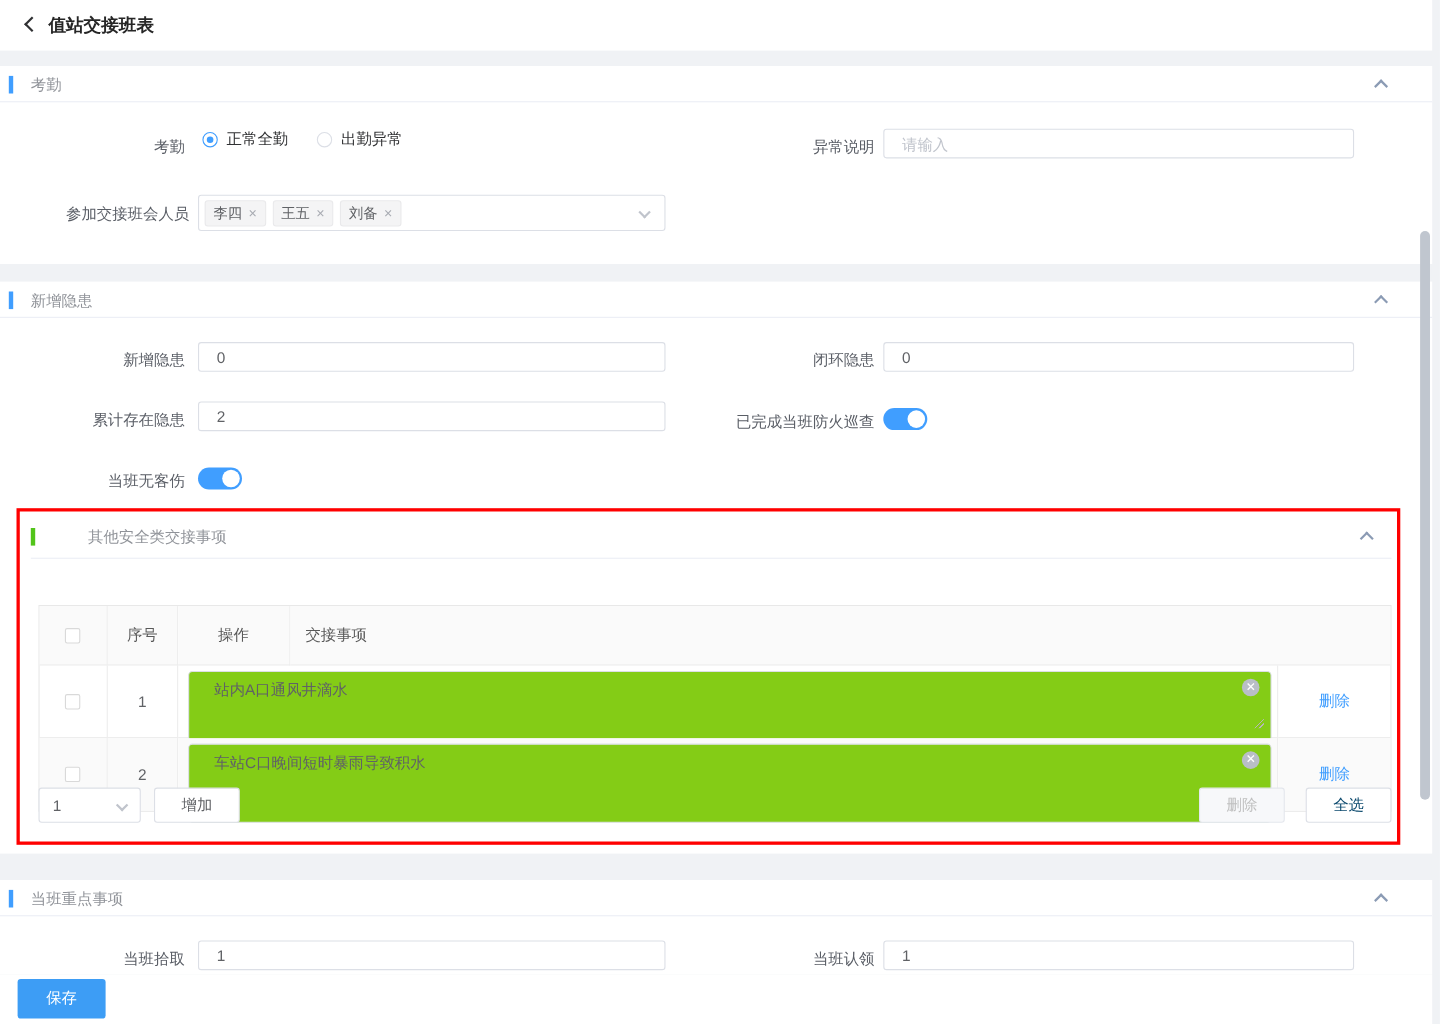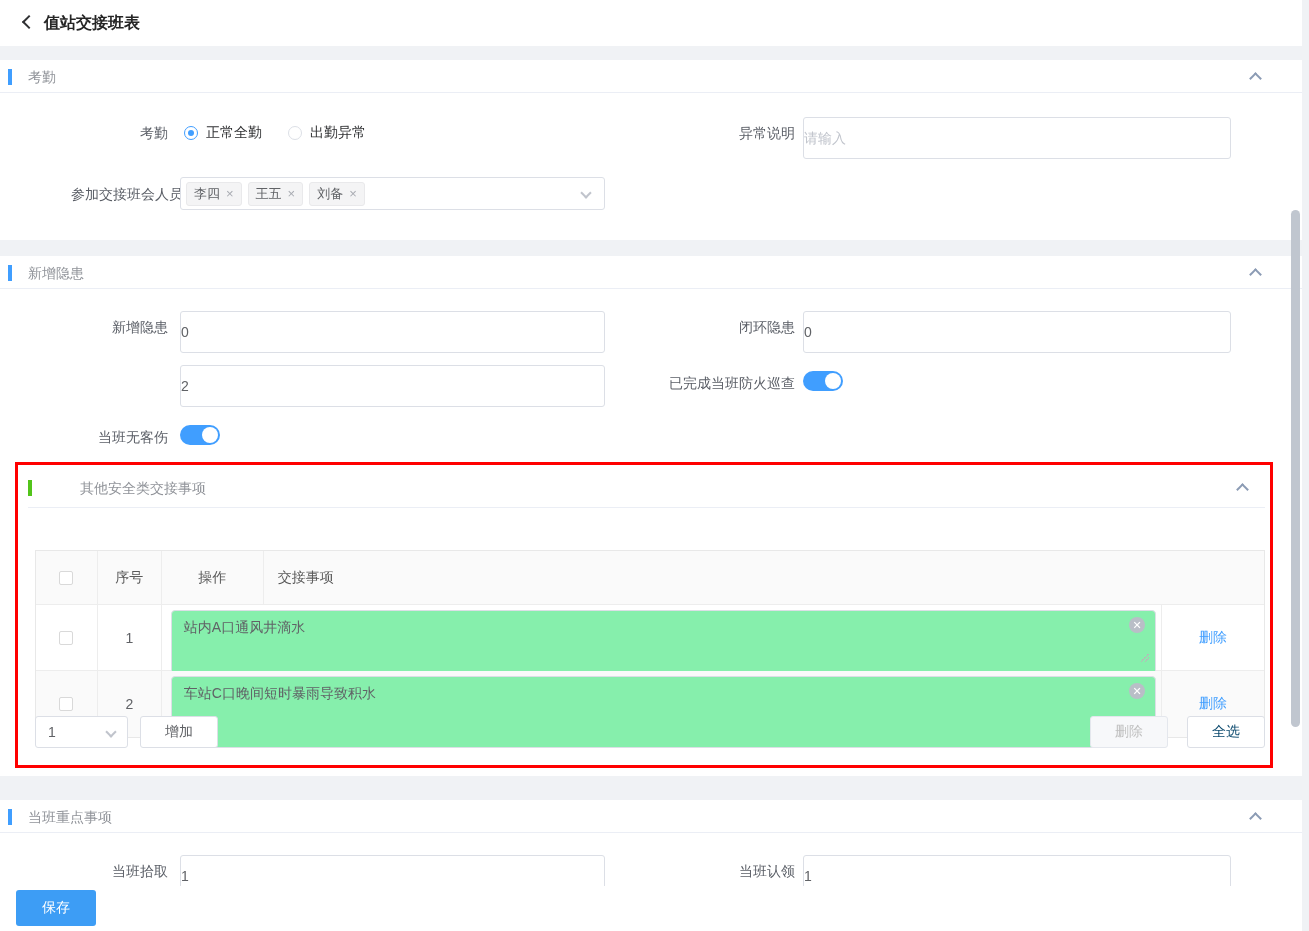--- a/index.html
+++ b/index.html
@@ -23,26 +23,26 @@
   .sec-head { position:absolute; top:0; left:0; right:0; height:33px; border-bottom:1px solid #ebeef5; }
   .sec-bar { position:absolute; left:8px; top:9px; width:4px; height:16px; background:#409eff; }
   .sec-bar.green { background:#52c41a; }
   .sec-title { position:absolute; left:28px; top:9px; font-size:14px; color:#909399; }
   .chev-up { position:absolute; width:9px; height:9px; border-left:2px solid #8b9bb4; border-top:2px solid #8b9bb4;
     transform:rotate(45deg); cursor:pointer; }
   .chev-down { position:absolute; width:8px; height:8px; border-right:2px solid #c0c4cc; border-bottom:2px solid #c0c4cc;
     transform:rotate(45deg); }
 
   .flabel { position:absolute; font-size:14px; color:#5a5e66; text-align:right; line-height:30px; white-space:nowrap; }
-  .tinput { position:absolute; height:42px; border:1px solid #dcdfe6; border-radius:3px; background:#fff;
-    font-size:14px; color:#606266; padding:0 0; font-family:inherit; outline:none; }
+  .tinput { position:absolute; height:27px; border:1px solid #dcdfe6; border-radius:3px; background:#fff;
+    font-size:14px; color:#606266; padding:0 16px; font-family:inherit; outline:none; }
   .tinput::placeholder { color:#c0c4cc; }
 
   
-  .radio-group { position:absolute; display:flex; align-items:center; height:30px; gap:26px; }
+  .radio-group { position:absolute; display:flex; align-items:flex-start; height:30px; gap:26px; }
   .radio-opt { display:flex; align-items:center; gap:8px; cursor:pointer; }
   .radio { width:14px; height:14px; border-radius:50%; border:1px solid #dcdfe6; background:#fff; position:relative; }
   .radio.sel { border-color:#409eff; }
   .radio.sel::after { content:""; position:absolute; inset:3px; border-radius:50%; background:#409eff; }
   .radio-label { font-size:14px; color:#303133; }
 
   
   .mselect { position:absolute; height:33px; border:1px solid #dcdfe6; border-radius:3px; background:#fff;
     display:flex; align-items:center; padding:0 24px 0 5px; gap:6px; cursor:pointer; }
   .tag { display:inline-flex; align-items:center; height:24px; padding:0 7px; background:#f4f4f5;
@@ -65,22 +65,22 @@
   .trow.head .tcell { background:#fafafa; height:54px; color:#595959; }
   .trow.body .tcell { height:66px; }
   .trow.body.alt .tcell { background:#fafafa; }
   .trow.body:last-child .tcell { border-bottom:none; }
   .c1 { width:62px; justify-content:center; }
   .c2 { width:64px; justify-content:center; }
   .c3 { width:1002px; padding-left:14px; }
   .c4 { width:102px; justify-content:center; }
   .cb { width:14px; height:14px; border:1px solid #d9d9d9; border-radius:2px; background:#fff; cursor:pointer; }
   .cell-textarea { position:absolute; left:9px; top:5px; width:985px; height:72px; border:1px solid #dcdfe6;
-    border-radius:4px; padding:8px 34px 8px 12px; font-size:14px; color:#606266; font-family:inherit;
-    resize:none; outline:none; background:#86efac; }
+    border-radius:4px; padding:8px 34px 8px 23px; font-size:14px; color:#606266; font-family:inherit;
+    resize:none; outline:none; background:#84cc16; }
   .clear-btn { position:absolute; right:16px; top:12px; width:16px; height:16px; border-radius:50%;
     background:#b9bec7; color:#fff; font-size:11px; line-height:16px; text-align:center; cursor:pointer; }
   .grip { position:absolute; right:12px; bottom:8px; width:10px; height:10px;
     background:linear-gradient(135deg, transparent 0 55%, #b8b8b8 55% 63%, transparent 63% 75%, #b8b8b8 75% 83%, transparent 83%); }
   .del-link { color:#409eff; font-size:14px; cursor:pointer; }
 
   
   .ctl { position:absolute; height:32px; border:1px solid #dcdfe6; border-radius:3px; background:#fff;
     font-size:14px; color:#606266; display:flex; align-items:center; justify-content:center; cursor:pointer; }
   .ctl.select { justify-content:flex-start; padding-left:12px; }
@@ -119,21 +119,21 @@
     </span>
     <span class="radio-opt">
       <span class="radio"></span>
       <span class="radio-label">出勤异常</span>
     </span>
   </div>
 
   <span class="flabel" style="left:627px; top:58px; width:168px;">异常说明</span>
   <input class="tinput" style="left: 803px; top: 57px; width: 428px;" placeholder="请输入">
 
-  <span class="flabel" style="left:15px; top:119px; width:168px;">参加交接班会人员</span>
+  <span class="flabel" style="left:4px; top:119px; width:168px;">参加交接班会人员</span>
   <div class="mselect" style="left:180px; top:117px; width:425px;">
     <span class="tag">
       <span>李四</span>
       <span class="x">×</span>
     </span>
     <span class="tag">
       <span>王五</span>
       <span class="x">×</span>
     </span>
     <span class="tag">
@@ -150,20 +150,21 @@
     <span class="sec-title">新增隐患</span>
     <span class="chev-up" style="right:42px; top:14px;"></span>
   </div>
 
   <span class="flabel" style="left:0; top:56px; width:168px;">新增隐患</span>
   <input class="tinput" style="left: 180px; top: 55px; width: 425px;" value="0">
 
   <span class="flabel" style="left:627px; top:56px; width:168px;">闭环隐患</span>
   <input class="tinput" style="left: 803px; top: 55px; width: 428px;" value="0">
 
+  <span class="flabel" style="left:0; top:110px; width:168px;">累计存在隐患</span>
   <input class="tinput" style="left: 180px; top: 109px; width: 425px;" value="2">
 
   <span class="flabel" style="left:627px; top:112px; width:168px;">已完成当班防火巡查</span>
   <span class="toggle" style="left:803px; top:115px;"></span>
 
   <span class="flabel" style="left:0; top:166px; width:168px;">当班无客伤</span>
   <span class="toggle" style="left:180px; top:169px;"></span>
 
   <div class="red-box" style="left:15px; top:206px; width:1258px; height:306px;"></div>
 

